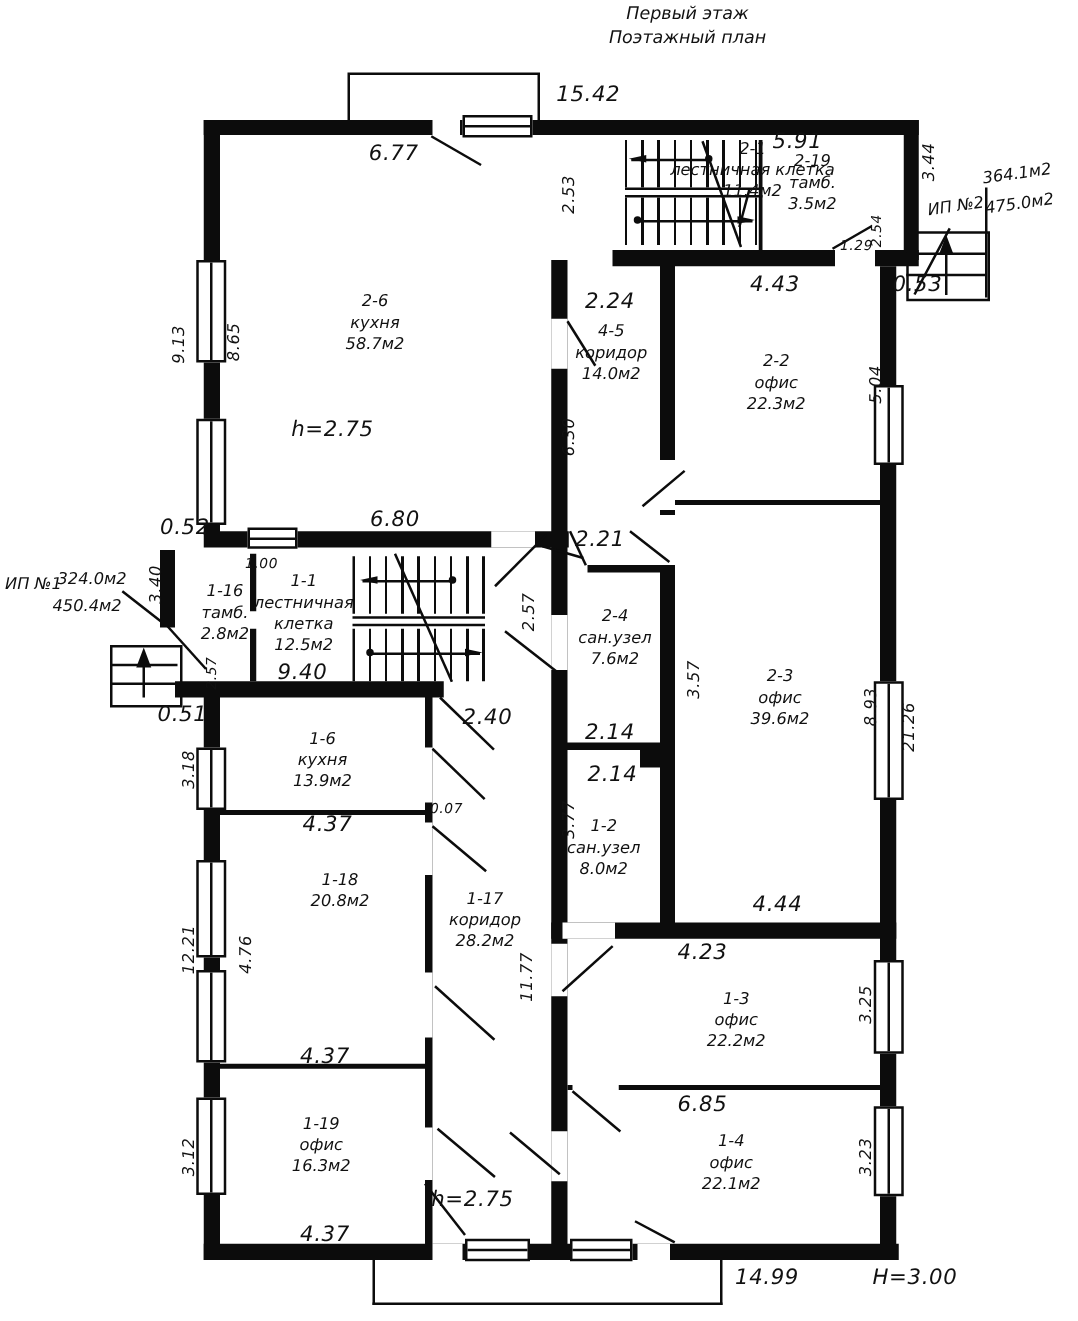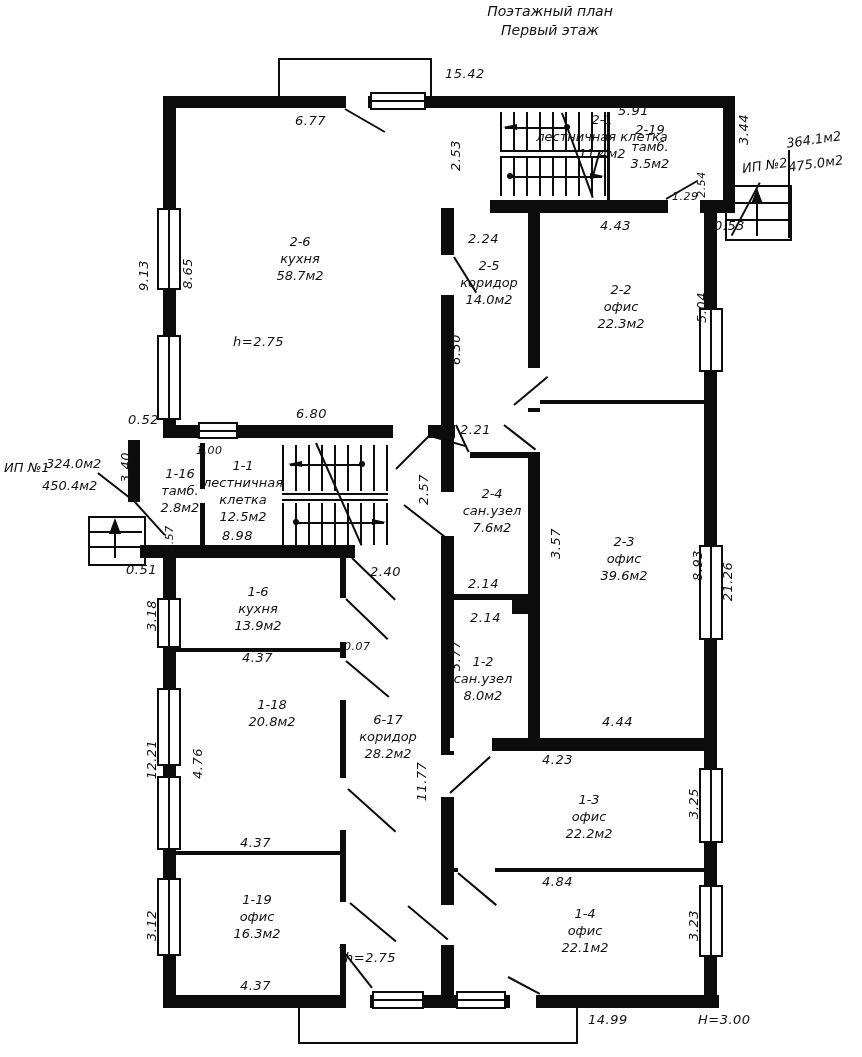--- a/index.html
+++ b/index.html
@@ -13,36 +13,36 @@
   .winv{position:absolute;background:#fff;border:2px solid #0c0c0c;box-sizing:border-box;}
   .winv::after{content:"";position:absolute;top:0;bottom:0;left:50%;width:2px;margin-left:-1px;background:#0c0c0c;}
   .door{position:absolute;height:2px;background:#0c0c0c;transform-origin:0 50%;}
   .treads{position:absolute;background-image:repeating-linear-gradient(90deg,#0c0c0c 0 2px,transparent 2px 13px);}
   .arrow{position:absolute;height:2px;background:#0c0c0c;}
   .arrow.l::before{content:"";position:absolute;left:-2px;top:-3px;border-right:14px solid #0c0c0c;border-top:3px solid transparent;border-bottom:3px solid transparent;}
   .arrow.r::after{content:"";position:absolute;right:-2px;top:-3px;border-left:14px solid #0c0c0c;border-top:3px solid transparent;border-bottom:3px solid transparent;}
   .dot{position:absolute;width:6px;height:6px;border-radius:50%;background:#0c0c0c;}
   .uparrow{position:absolute;width:0;height:0;border-left:6px solid transparent;border-right:6px solid transparent;border-bottom:16px solid #0c0c0c;}
   .brk{position:absolute;height:2px;background:#0c0c0c;transform-origin:0 50%;}
-  .dim{position:absolute;font-size:13px;font-style:italic;white-space:nowrap;letter-spacing:0.5px;}
+  .dim{position:absolute;font-size:17px;font-style:italic;white-space:nowrap;letter-spacing:0.5px;}
   .dimv{position:absolute;font-size:13px;font-style:italic;white-space:nowrap;letter-spacing:0.5px;transform:rotate(-90deg);transform-origin:center;}
   .room{position:absolute;display:flex;flex-direction:column;align-items:center;text-align:center;
         font-size:13px;font-style:italic;line-height:1.3;transform:translateX(-50%);}
   .title{position:absolute;left:420px;top:2px;width:260px;text-align:center;font-size:14px;font-style:italic;line-height:1.35;}
   .zlbl{position:absolute;font-size:13px;font-style:italic;white-space:nowrap;}
   .ldr{position:absolute;height:1.5px;background:#0c0c0c;transform-origin:0 50%;}
 </style>
 </head>
 <body>
 
 <div class="sheet">
 
   <div class="title">
+    <div>Первый этаж</div>
     <div>Поэтажный план</div>
-    <div>Первый этаж</div>
   </div>
 
   <div class="w" style="left:163px;top:96px;width:572px;height:12px"></div>
   <div class="outline" style="left:278px;top:58px;width:150px;height:38px"></div>
   <div class="w" style="left:723px;top:96px;width:12px;height:112px"></div>
   <div class="w" style="left:490px;top:200px;width:178px;height:13px"></div>
   <div class="w" style="left:700px;top:200px;width:35px;height:13px"></div>
   <div class="w" style="left:704px;top:213px;width:13px;height:795px"></div>
   <div class="w" style="left:163px;top:96px;width:13px;height:332px"></div>
   <div class="w" style="left:163px;top:556px;width:13px;height:452px"></div>
@@ -168,21 +168,21 @@
     <span>2-1</span>
     <span>лестничная клетка</span>
     <span>11.4м2</span>
   </div>
   <div class="room" style="left:650px;top:122px;width:70px">
     <span>2-19</span>
     <span>тамб.</span>
     <span>3.5м2</span>
   </div>
   <div class="room" style="left:489px;top:258px;width:90px">
-    <span>2-5</span>
+    <span>4-5</span>
     <span>коридор</span>
     <span>14.0м2</span>
   </div>
   <div class="room" style="left:621px;top:282px;width:90px">
     <span>2-2</span>
     <span>офис</span>
     <span>22.3м2</span>
   </div>
   <div class="room" style="left:492px;top:486px;width:90px">
     <span>2-4</span>
@@ -208,21 +208,21 @@
     <span>1-6</span>
     <span>кухня</span>
     <span>13.9м2</span>
   </div>
   <div class="room" style="left:483px;top:654px;width:90px">
     <span>1-2</span>
     <span>сан.узел</span>
     <span>8.0м2</span>
   </div>
   <div class="room" style="left:388px;top:712px;width:80px">
-    <span>6-17</span>
+    <span>1-17</span>
     <span>коридор</span>
     <span>28.2м2</span>
   </div>
   <div class="room" style="left:272px;top:697px;width:160px">
     <span>1-18</span>
     <span>20.8м2</span>
   </div>
   <div class="room" style="left:589px;top:792px;width:90px">
     <span>1-3</span>
     <span>офис</span>
@@ -259,41 +259,41 @@
   <span class="dimv" style="left:128px;top:268px">9.13</span>
   <span class="dimv" style="left:172px;top:266px">8.65</span>
   <span class="dimv" style="left:686px;top:300px">5.04</span>
   <span class="dimv" style="left:440px;top:342px">6.30</span>
   <span class="dim" style="left:128px;top:412px">0.52</span>
   <span class="dim" style="left:296px;top:406px">6.80</span>
   <span class="dim" style="left:460px;top:422px">2.21</span>
   <span class="dimv" style="left:110px;top:460px">3.40</span>
   <span class="dim" style="left:196px;top:444px;font-size:11px">1.00</span>
   <span class="dimv" style="left:408px;top:482px">2.57</span>
-  <span class="dim" style="left:222px;top:528px">8.98</span>
+  <span class="dim" style="left:222px;top:528px">9.40</span>
   <span class="dimv" style="left:156px;top:532px;font-size:11px">2.57</span>
   <span class="dim" style="left:126px;top:562px">0.51</span>
   <span class="dim" style="left:370px;top:564px">2.40</span>
   <span class="dim" style="left:468px;top:576px">2.14</span>
   <span class="dim" style="left:470px;top:610px">2.14</span>
   <span class="dimv" style="left:540px;top:536px">3.57</span>
   <span class="dimv" style="left:682px;top:558px">8.93</span>
   <span class="dimv" style="left:708px;top:574px">21.26</span>
   <span class="dimv" style="left:136px;top:608px">3.18</span>
   <span class="dim" style="left:242px;top:650px">4.37</span>
   <span class="dim" style="left:344px;top:640px;font-size:11px">0.07</span>
   <span class="dimv" style="left:440px;top:648px">3.77</span>
   <span class="dim" style="left:602px;top:714px">4.44</span>
   <span class="dimv" style="left:132px;top:752px">12.21</span>
   <span class="dimv" style="left:182px;top:756px">4.76</span>
   <span class="dim" style="left:542px;top:752px">4.23</span>
   <span class="dimv" style="left:402px;top:774px">11.77</span>
   <span class="dimv" style="left:678px;top:796px">3.25</span>
   <span class="dim" style="left:240px;top:835px">4.37</span>
-  <span class="dim" style="left:542px;top:874px">4.84</span>
+  <span class="dim" style="left:542px;top:874px">6.85</span>
   <span class="dimv" style="left:136px;top:918px">3.12</span>
   <span class="dimv" style="left:678px;top:918px">3.23</span>
   <span class="dim" style="left:240px;top:978px">4.37</span>
   <span class="dim" style="left:588px;top:1012px">14.99</span>
   <span class="dim" style="left:698px;top:1012px">H=3.00</span>
   <span class="dim" style="left:233px;top:334px">h=2.75</span>
   <span class="dim" style="left:345px;top:950px">h=2.75</span>
 
 </div>
 

